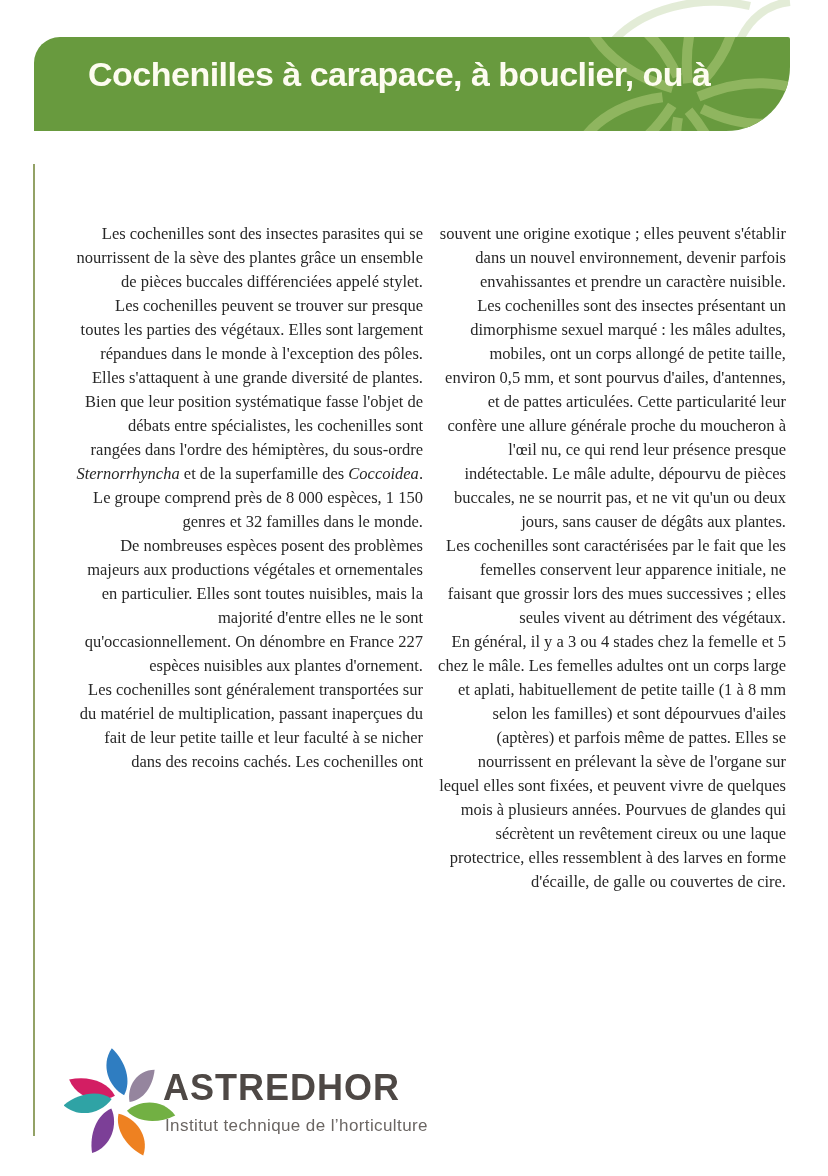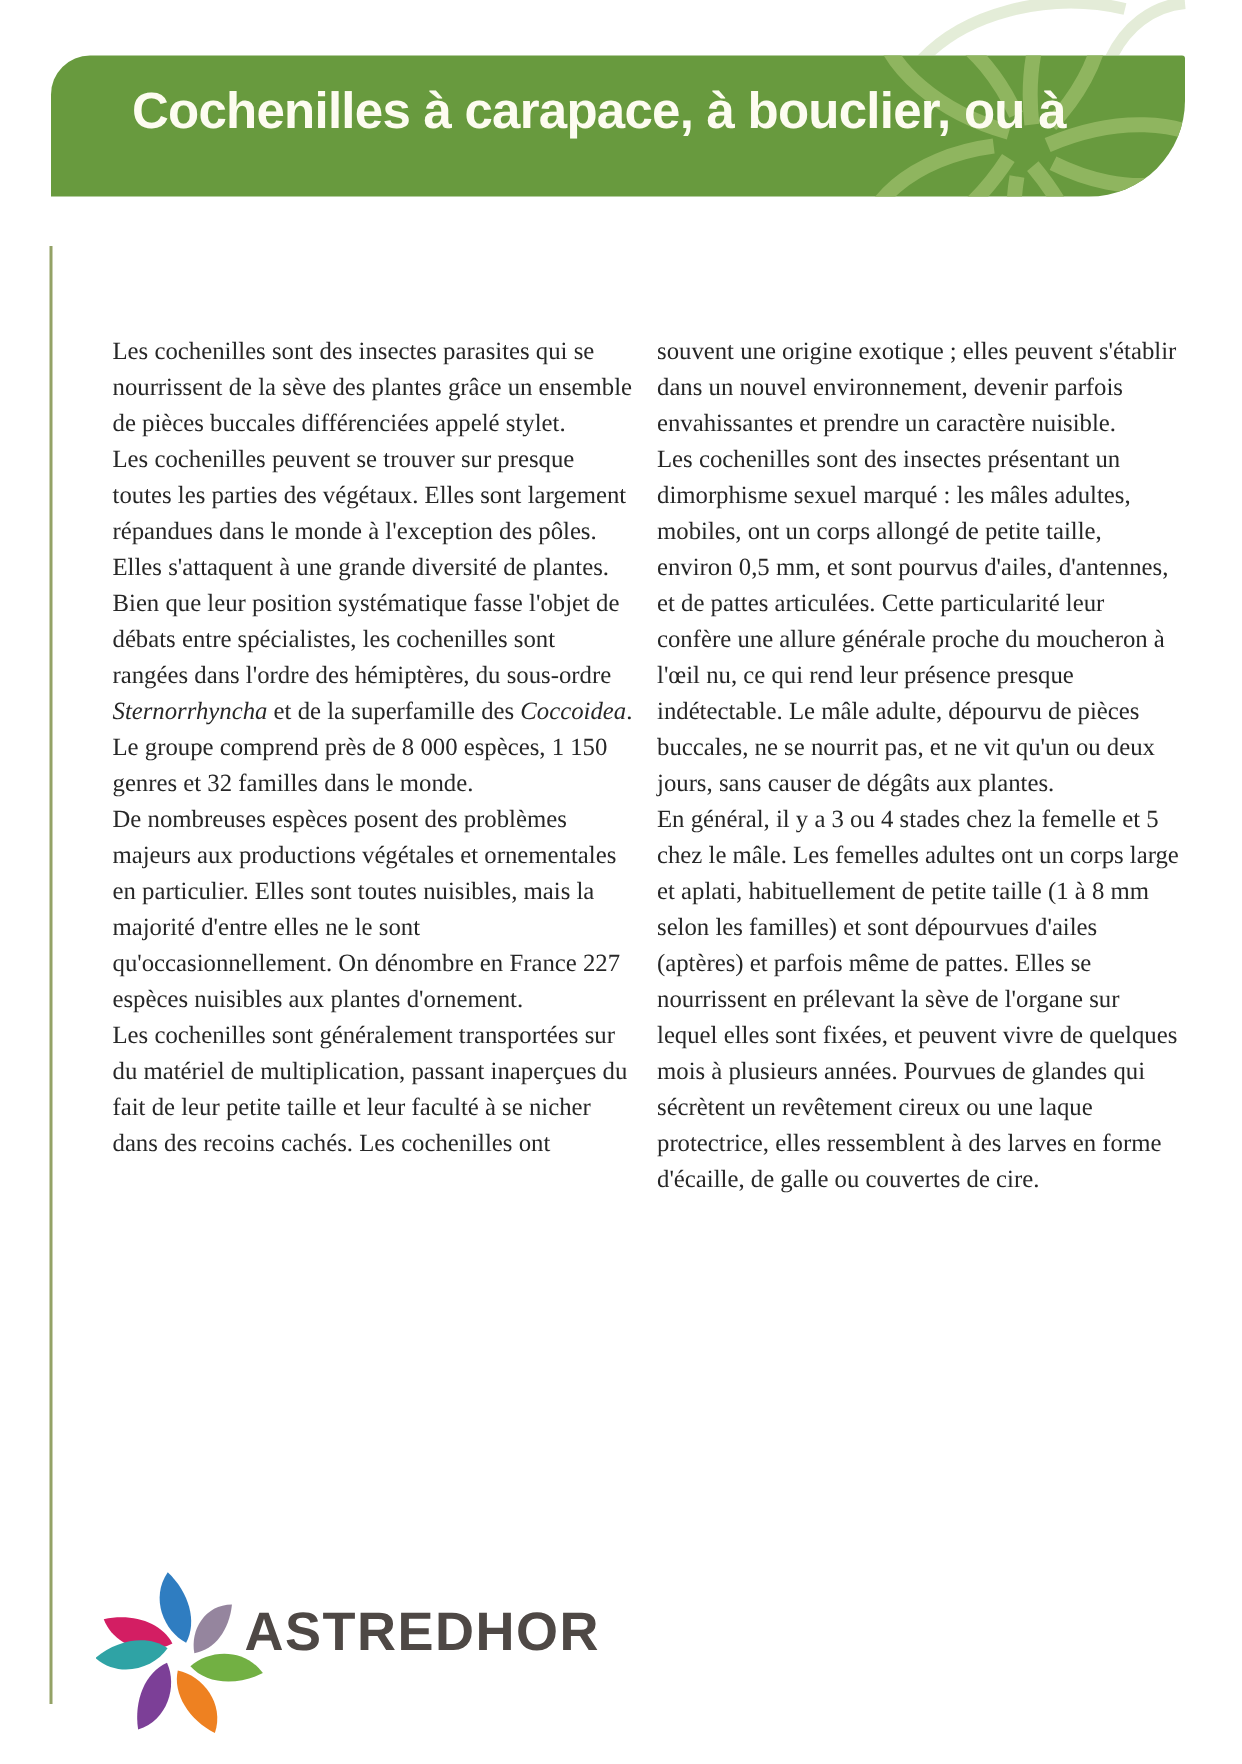--- a/index.html
+++ b/index.html
@@ -24,21 +24,21 @@
   .header-flower-top{position:absolute;left:590px;top:0;width:210px;height:37px;overflow:hidden;}
   
   .left-rule{position:absolute;left:33px;top:164px;width:2px;height:972px;}
   
   .article{
     position:absolute;left:75px;top:222px;width:712px;
     display:flex;gap:15px;
   }
   .col{width:348px;color:#272727;}
   .col p{
-    margin:0;font-size:16.5px;line-height:24px;
+    margin:0;font-size:16.5px;line-height:24px;text-align:right;
   }
   .col i{font-style:italic;}
   
   .footer{position:absolute;left:0;top:1040px;width:828px;height:136px;}
   .logo-flower{position:absolute;left:64px;top:8px;width:112px;height:112px;}
   .logo-wordmark{
     position:absolute;left:163px;top:30px;
     font-family:"Liberation Sans", sans-serif;font-weight:bold;
     font-size:36px;letter-spacing:1px;line-height:1;
   }
@@ -82,32 +82,34 @@
 <div class="article">
   <div class="col">
       <p><span>Les cochenilles sont des insectes parasites qui se nourrissent de la sève des plantes grâce un ensemble de pièces buccales différenciées appelé stylet.</span></p>
       <p><span>Les cochenilles peuvent se trouver sur presque toutes les parties des végétaux. Elles sont largement répandues dans le monde à l'exception des pôles. Elles s'attaquent à une grande diversité de plantes. Bien que leur position systématique fasse l'objet de débats entre spécialistes, les cochenilles sont rangées dans l'ordre des hémiptères, du sous-ordre </span><i>Sternorrhyncha</i><span> et de la superfamille des </span><i>Coccoidea</i><span>. Le groupe comprend près de 8 000 espèces, 1 150 genres et 32 familles dans le monde.</span></p>
       <p><span>De nombreuses espèces posent des problèmes majeurs aux productions végétales et ornementales en particulier. Elles sont toutes nuisibles, mais la majorité d'entre elles ne le sont qu'occasionnellement. On dénombre en France 227 espèces nuisibles aux plantes d'ornement.</span></p>
       <p><span>Les cochenilles sont généralement transportées sur du matériel de multiplication, passant inaperçues du fait de leur petite taille et leur faculté à se nicher dans des recoins cachés. Les cochenilles ont</span></p>
     </div>
   <div class="col">
       <p><span>souvent une origine exotique ; elles peuvent s'établir dans un nouvel environnement, devenir parfois envahissantes et prendre un caractère nuisible.</span></p>
       <p><span>Les cochenilles sont des insectes présentant un dimorphisme sexuel marqué : les mâles adultes, mobiles, ont un corps allongé de petite taille, environ 0,5 mm, et sont pourvus d'ailes, d'antennes, et de pattes articulées. Cette particularité leur confère une allure générale proche du moucheron à l'œil nu, ce qui rend leur présence presque indétectable. Le mâle adulte, dépourvu de pièces buccales, ne se nourrit pas, et ne vit qu'un ou deux jours, sans causer de dégâts aux plantes.</span></p>
+      <p><span>Les cochenilles sont caractérisées par le fait que les femelles conservent leur apparence initiale, ne faisant que grossir lors des mues successives ; elles seules vivent au détriment des végétaux.</span></p>
       <p><span>En général, il y a 3 ou 4 stades chez la femelle et 5 chez le mâle. Les femelles adultes ont un corps large et aplati, habituellement de petite taille (1 à 8 mm selon les familles) et sont dépourvues d'ailes (aptères) et parfois même de pattes. Elles se nourrissent en prélevant la sève de l'organe sur lequel elles sont fixées, et peuvent vivre de quelques mois à plusieurs années. Pourvues de glandes qui sécrètent un revêtement cireux ou une laque protectrice, elles ressemblent à des larves en forme d'écaille, de galle ou couvertes de cire.</span></p>
     </div>
 </div>
 
 <div class="footer">
   <div class="logo-flower">
     <svg width="112" height="112" viewBox="-60 -60 120 120">
       <g>
         <path d="M 3,-10 C -14,-16 -27,-38 -17,-58 C 0,-46 9,-26 3,-10 Z" transform="rotate(-48)" fill="#d31e63"></path>
         <path d="M 3,-10 C -14,-16 -27,-38 -17,-58 C 0,-46 9,-26 3,-10 Z" transform="rotate(8)" fill="#2f7dc1"></path>
         <path d="M 3,-10 C -13,-15 -24,-33 -15,-50 C 0,-40 8,-24 3,-10 Z" transform="rotate(62)" fill="#95859e"></path>
         <path d="M 3,-10 C -14,-16 -27,-38 -17,-58 C 0,-46 9,-26 3,-10 Z" transform="rotate(118)" fill="#72b043"></path>
         <path d="M 3,-10 C -14,-16 -27,-38 -17,-58 C 0,-46 9,-26 3,-10 Z" transform="rotate(172)" fill="#ee8121"></path>
         <path d="M 3,-10 C -14,-16 -27,-38 -17,-58 C 0,-46 9,-26 3,-10 Z" transform="rotate(226)" fill="#7c3f97"></path>
         <path d="M 3,-10 C -14,-16 -27,-38 -17,-58 C 0,-46 9,-26 3,-10 Z" transform="rotate(285)" fill="#2fa3a5"></path>
       </g>
     </svg>
   </div>
   <div class="logo-wordmark" style="color: rgb(78, 72, 69);">ASTREDHOR</div>
+  <div class="logo-tagline" style="color: rgb(107, 102, 99);">Institut technique de l’horticulture</div>
 </div>
 
 </body></html>

